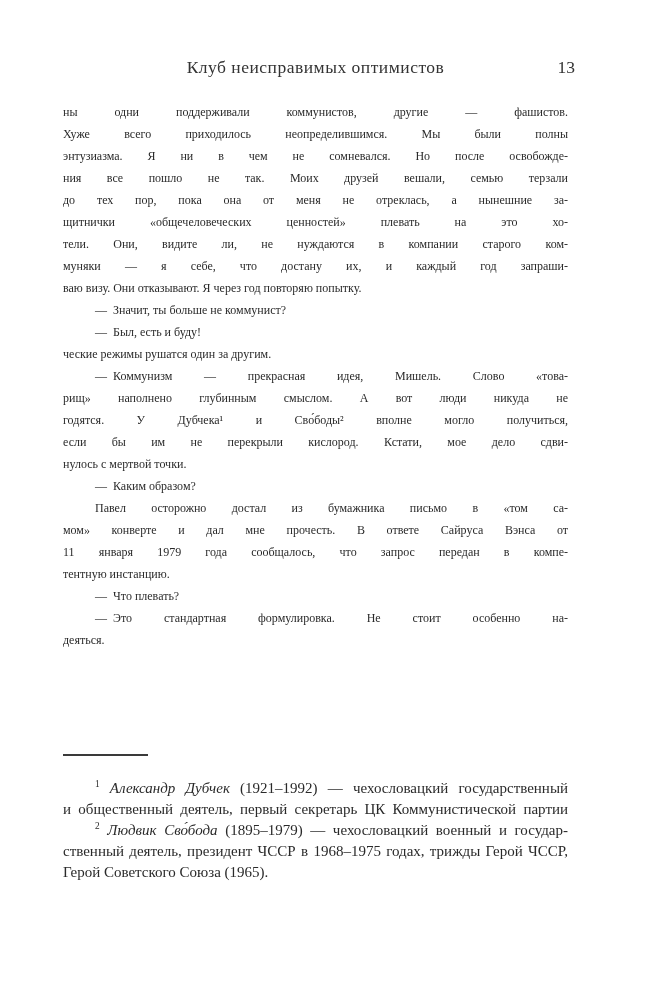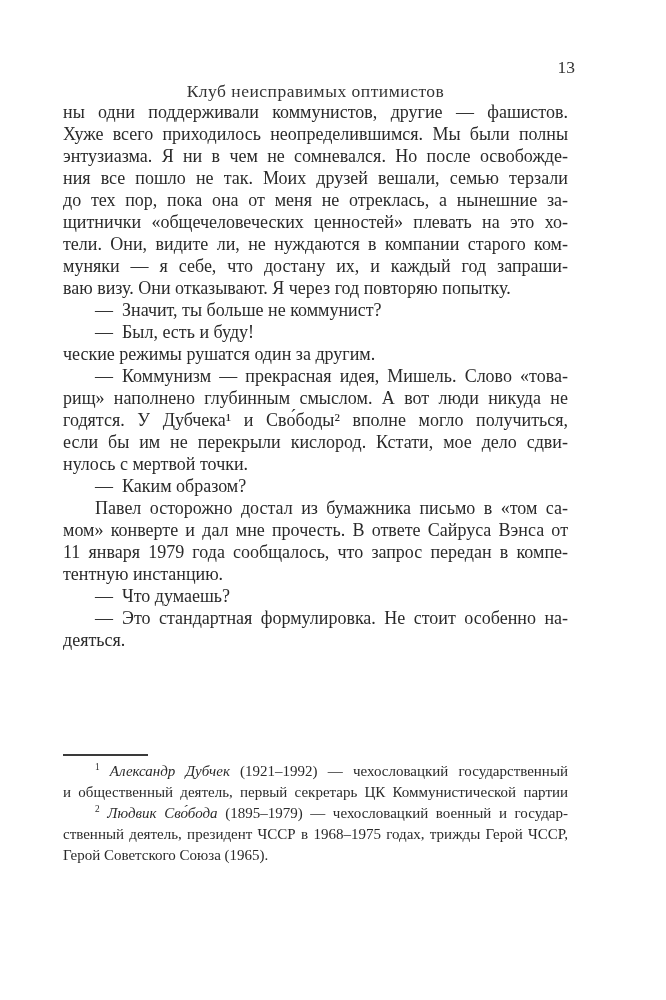--- a/index.html
+++ b/index.html
@@ -20,49 +20,48 @@
     font-size: 17.5px;
     line-height: 22px;
     color: #333333;
   }
   .runhead .title-wrap {
     position: absolute;
     left: 0; top: 0;
     width: 505px;
     text-align: center;
     letter-spacing: 0.5px;
-    margin-top: 24px;
   }
   .runhead .pagenum {
     position: absolute;
     right: 0; top: 0;
   }
   .body-text {
     position: absolute;
     left: 63px;
     top: 101px;
     width: 505px;
-    font-size: 18px;
+    font-size: 12px;
     line-height: 22px;
   }
   .line { text-align: justify; }
   .jl { text-align-last: justify; }
   .indent { text-indent: 32px; }
   .fnrule {
     position: absolute;
     left: 63px;
     top: 754px;
     width: 85px;
     height: 0;
     border-top: 2px solid #3a3a3a;
   }
   .footnotes {
     position: absolute;
     left: 63px;
-    top: 761px;
+    top: 778px;
     width: 505px;
     font-size: 15px;
     line-height: 20.9px;
   }
   .fn-line { text-align: justify; }
   sup {
     font-size: 0.62em;
     line-height: 0;
     vertical-align: super;
   }
@@ -108,21 +107,21 @@
       <div>
         <div class="line indent">— Каким образом?</div>
       </div>
       <div>
         <div class="line jl indent">Павел осторожно достал из бумажника письмо в «том са-</div>
         <div class="line jl">мом» конверте и дал мне прочесть. В ответе Сайруса Вэнса от</div>
         <div class="line jl">11 января 1979 года сообщалось, что запрос передан в компе-</div>
         <div class="line">тентную инстанцию.</div>
       </div>
       <div>
-        <div class="line indent">— Что думаешь?</div>
+        <div class="line indent">— Что плевать?</div>
       </div>
       <div>
         <div class="line jl indent">— Это стандартная формулировка. Не стоит особенно на-</div>
         <div class="line">деяться.</div>
       </div>
     </div>
 
   <div class="fnrule"></div>
 
   <div class="footnotes">

